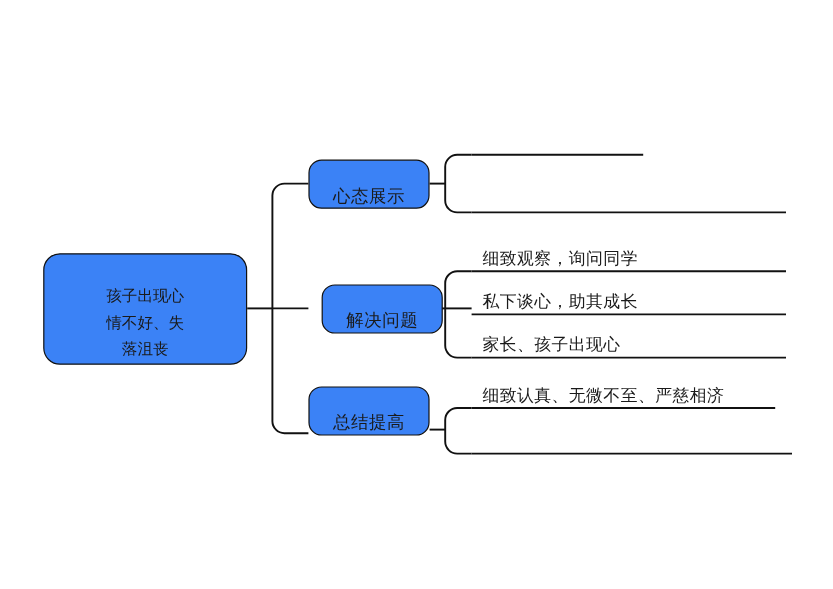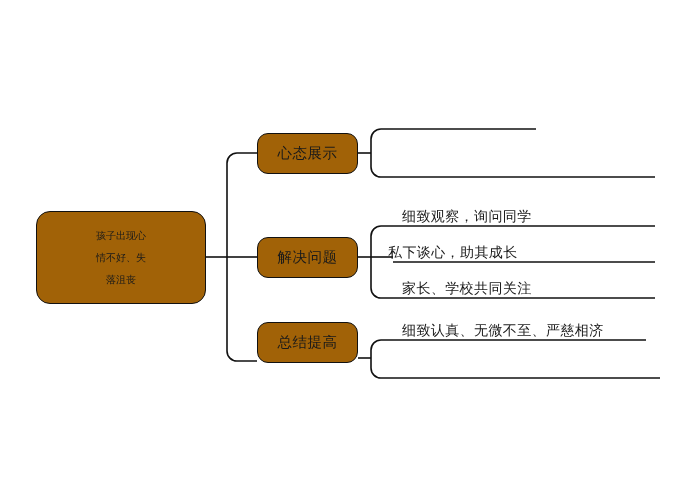--- a/index.html
+++ b/index.html
@@ -24,50 +24,50 @@
     top: 0;
     width: 694px;
     height: 491px;
     pointer-events: none;
   }
   .node {
     position: absolute;
     box-sizing: border-box;
     border: 1.6px solid #111111;
     border-radius: 12px;
-    background: #a16207;
+    background: #3b82f6;
     display: flex;
-    align-items: center;
+    align-items: flex-end;
     justify-content: center;
     text-align: center;
     color: #1a1a1a;
     z-index: 3;
   }
   #root-node {
     left: 36px;
     top: 211px;
     width: 170px;
     height: 93px;
     border-radius: 14px;
-    font-size: 10px;
+    font-size: 13px;
     line-height: 22px;
     padding: 0 14px;
   }
   #root-node .root-text {
     white-space: pre-line;
   }
   .branch-node {
     width: 101px;
     height: 41px;
     font-size: 14.5px;
     border-radius: 11px;
     letter-spacing: 0.5px;
   }
   #branch-node-0 { left: 257px; top: 133px; }
-  #branch-node-1 { left: 257px; top: 237px; }
+  #branch-node-1 { left: 268px; top: 237px; }
   #branch-node-2 { left: 257px; top: 322px; }
 
   .leaf {
     position: absolute;
     color: #1a1a1a;
     font-size: 14px;
     line-height: 18px;
     white-space: nowrap;
     z-index: 3;
     letter-spacing: 0.4px;
@@ -121,18 +121,18 @@
   </div>
   <div class="node branch-node" id="branch-node-1">
     <span>解决问题</span>
   </div>
   <div class="node branch-node" id="branch-node-2">
     <span>总结提高</span>
   </div>
 
 
   <div class="leaf" style="left:402px; top:207px;">细致观察，询问同学</div>
-  <div class="leaf" style="left:388px; top:243px;">私下谈心，助其成长</div>
-  <div class="leaf" style="left:402px; top:279px;">家长、学校共同关注</div>
+  <div class="leaf" style="left:402px; top:243px;">私下谈心，助其成长</div>
+  <div class="leaf" style="left:402px; top:279px;">家长、孩子出现心</div>
 
   <div class="leaf" style="left:402px; top:321px;">细致认真、无微不至、严慈相济</div>
 
 </div>
 
 </body></html>

